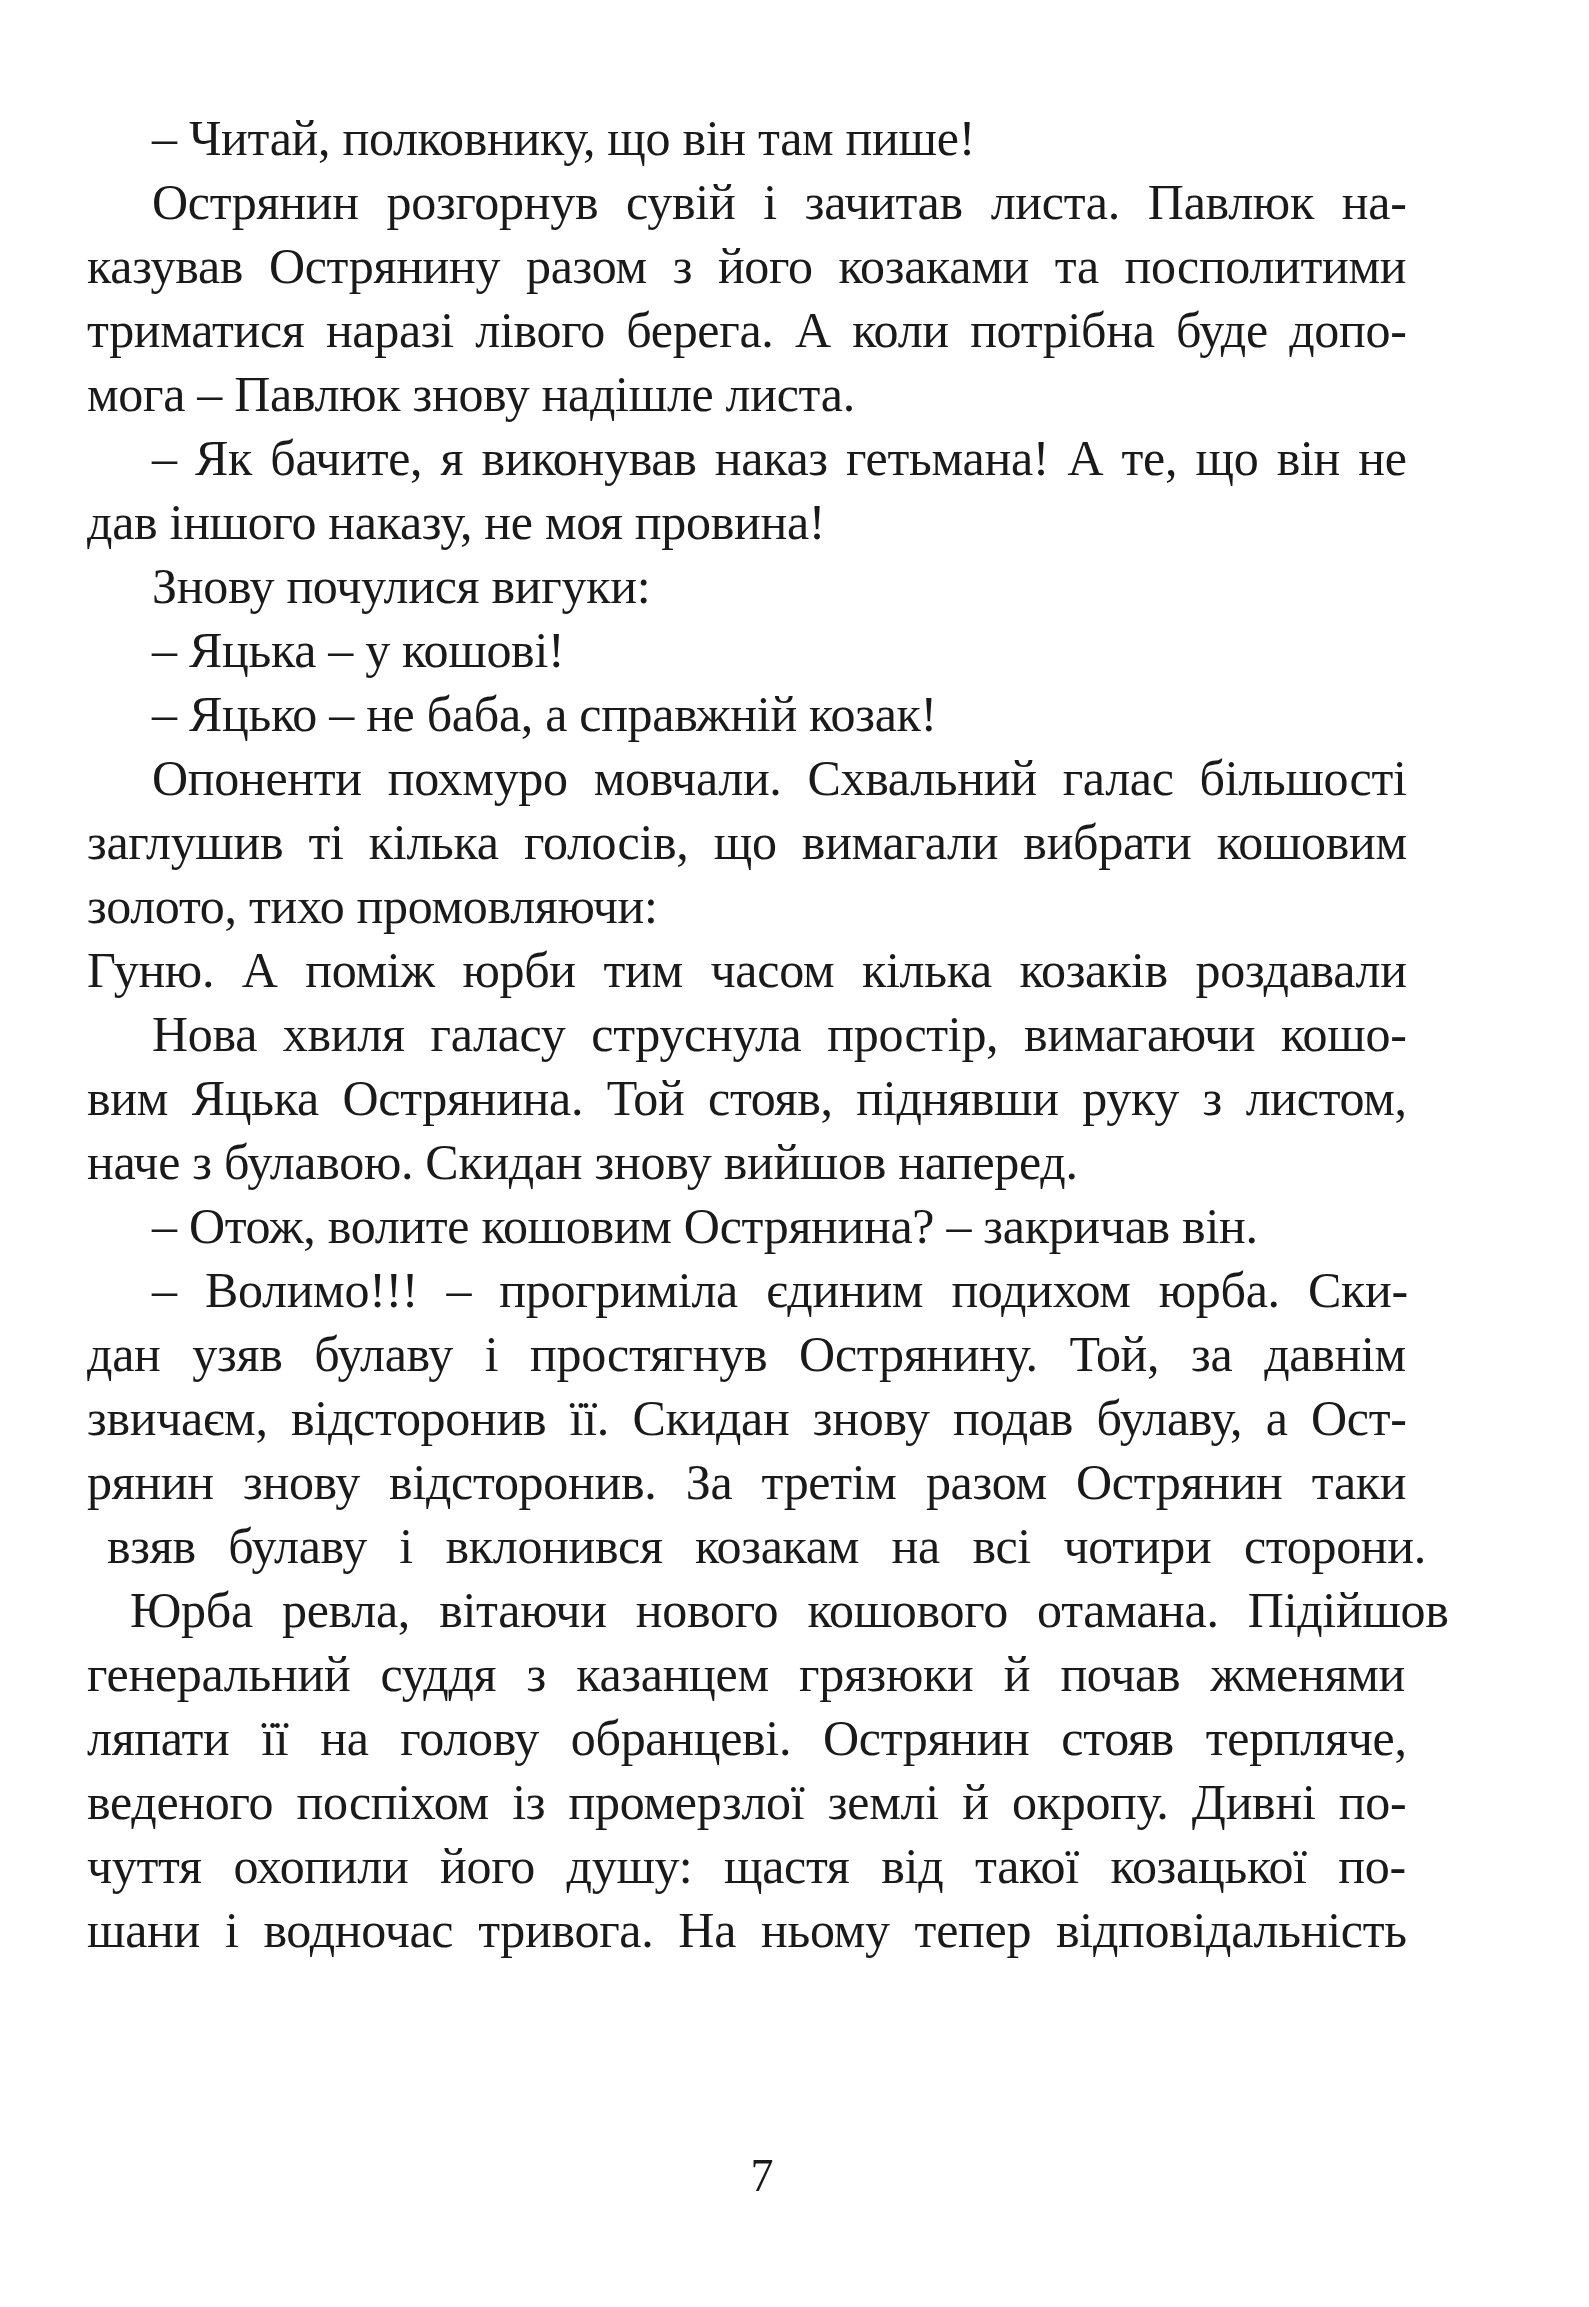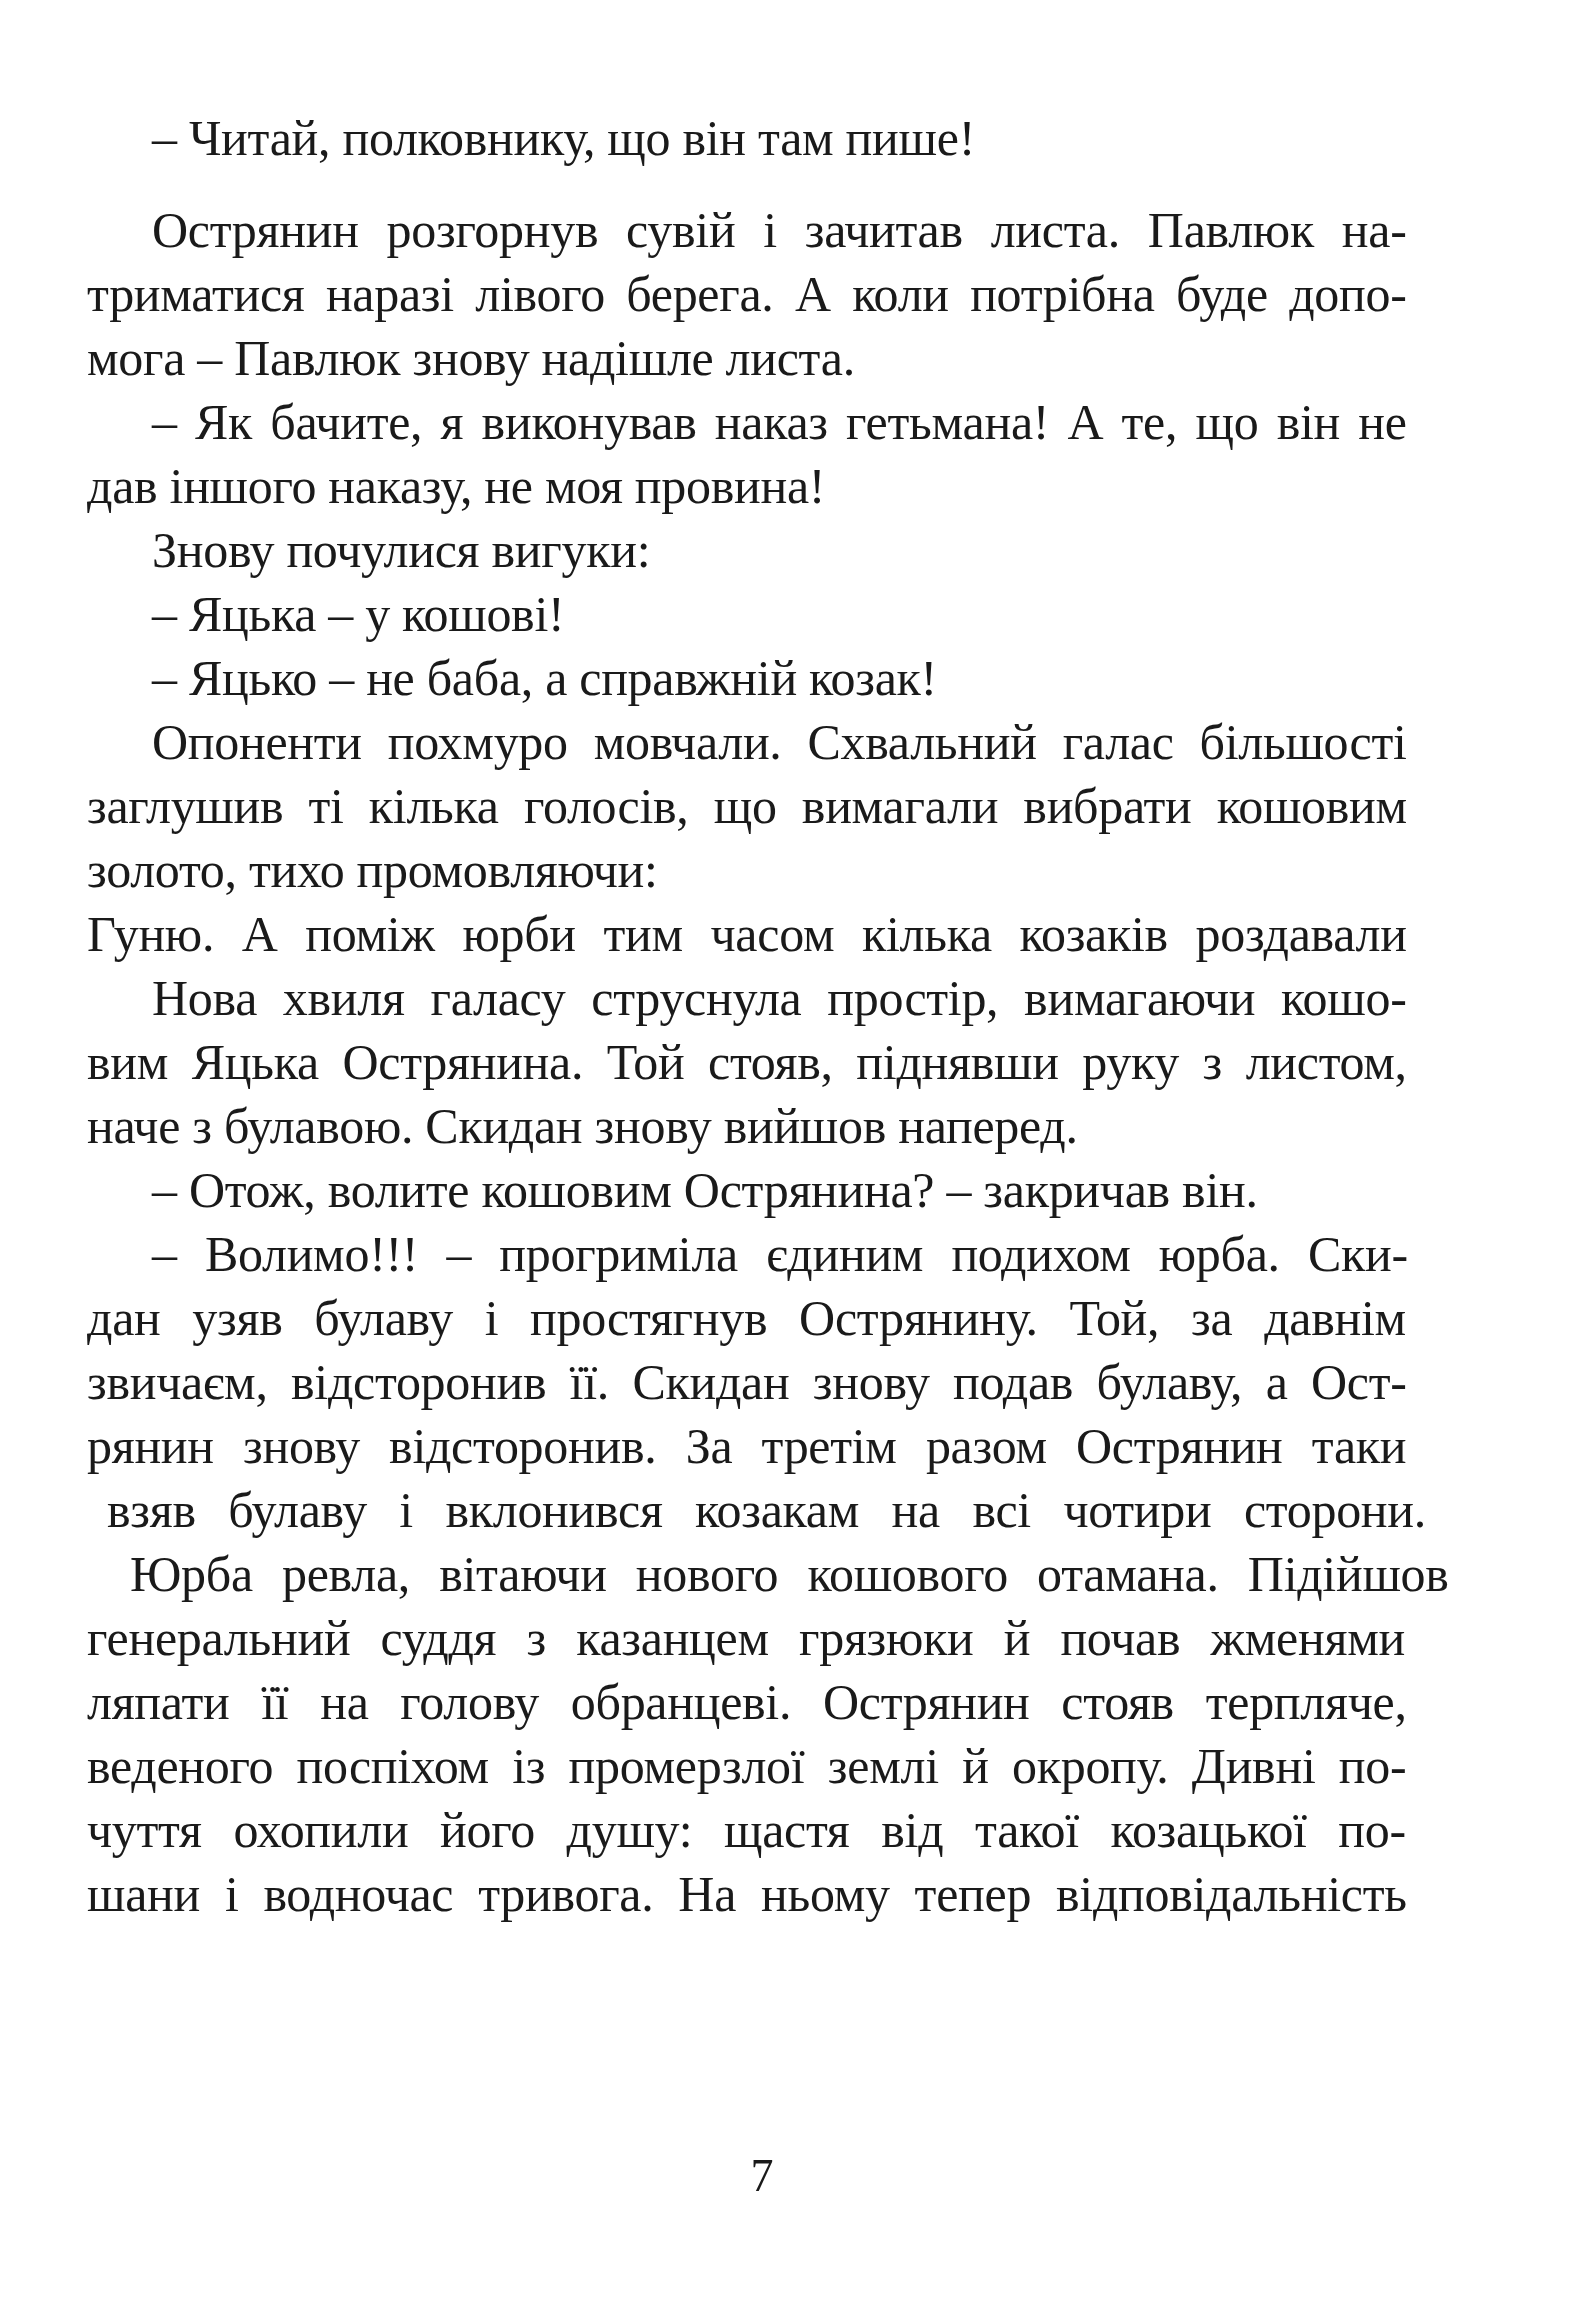--- a/index.html
+++ b/index.html
@@ -60,21 +60,22 @@
       display: inline-block;
       margin-left: -66px;
     }
   </style>
 </head>
 <body>
 
 <div class="page">
   <div class="text-block" id="text-block">
       <div class="line indent last">– Читай, полковнику, що він там пише!</div>
-      <div class="line indent" style="word-spacing: 15.7px; text-align-last: left; margin-top: 28px;">Острянин розгорнув сувій і зачитав листа. Павлюк на-</div>
+      <div class="line indent" style="word-spacing: 15.7px; text-align-last: left;">Острянин розгорнув сувій і зачитав листа. Павлюк на-</div>
+      <div class="line" style="word-spacing: 13.6px; text-align-last: left;">казував Острянину разом з його козаками та посполитими</div>
       <div class="line" style="word-spacing: 9.2px; text-align-last: left;">триматися наразі лівого берега. А коли потрібна буде допо-</div>
       <div class="line last">мога – Павлюк знову надішле листа.</div>
       <div class="line indent" style="word-spacing: 6.1px; text-align-last: left;">– Як бачите, я виконував наказ гетьмана! А те, що він не</div>
       <div class="line last">дав іншого наказу, не моя провина!</div>
       <div class="line indent last">Знову почулися вигуки:</div>
       <div class="line indent last">– Яцька – у кошові!</div>
       <div class="line indent last">– Яцько – не баба, а справжній козак!</div>
       <div class="line indent" style="word-spacing: 13.7px; text-align-last: left;">Опоненти похмуро мовчали. Схвальний галас більшості</div>
       <div class="line" style="word-spacing: 13px; text-align-last: left;">заглушив ті кілька голосів, що вимагали вибрати кошовим</div>
       <div class="line last">золото, тихо промовляючи:</div>

